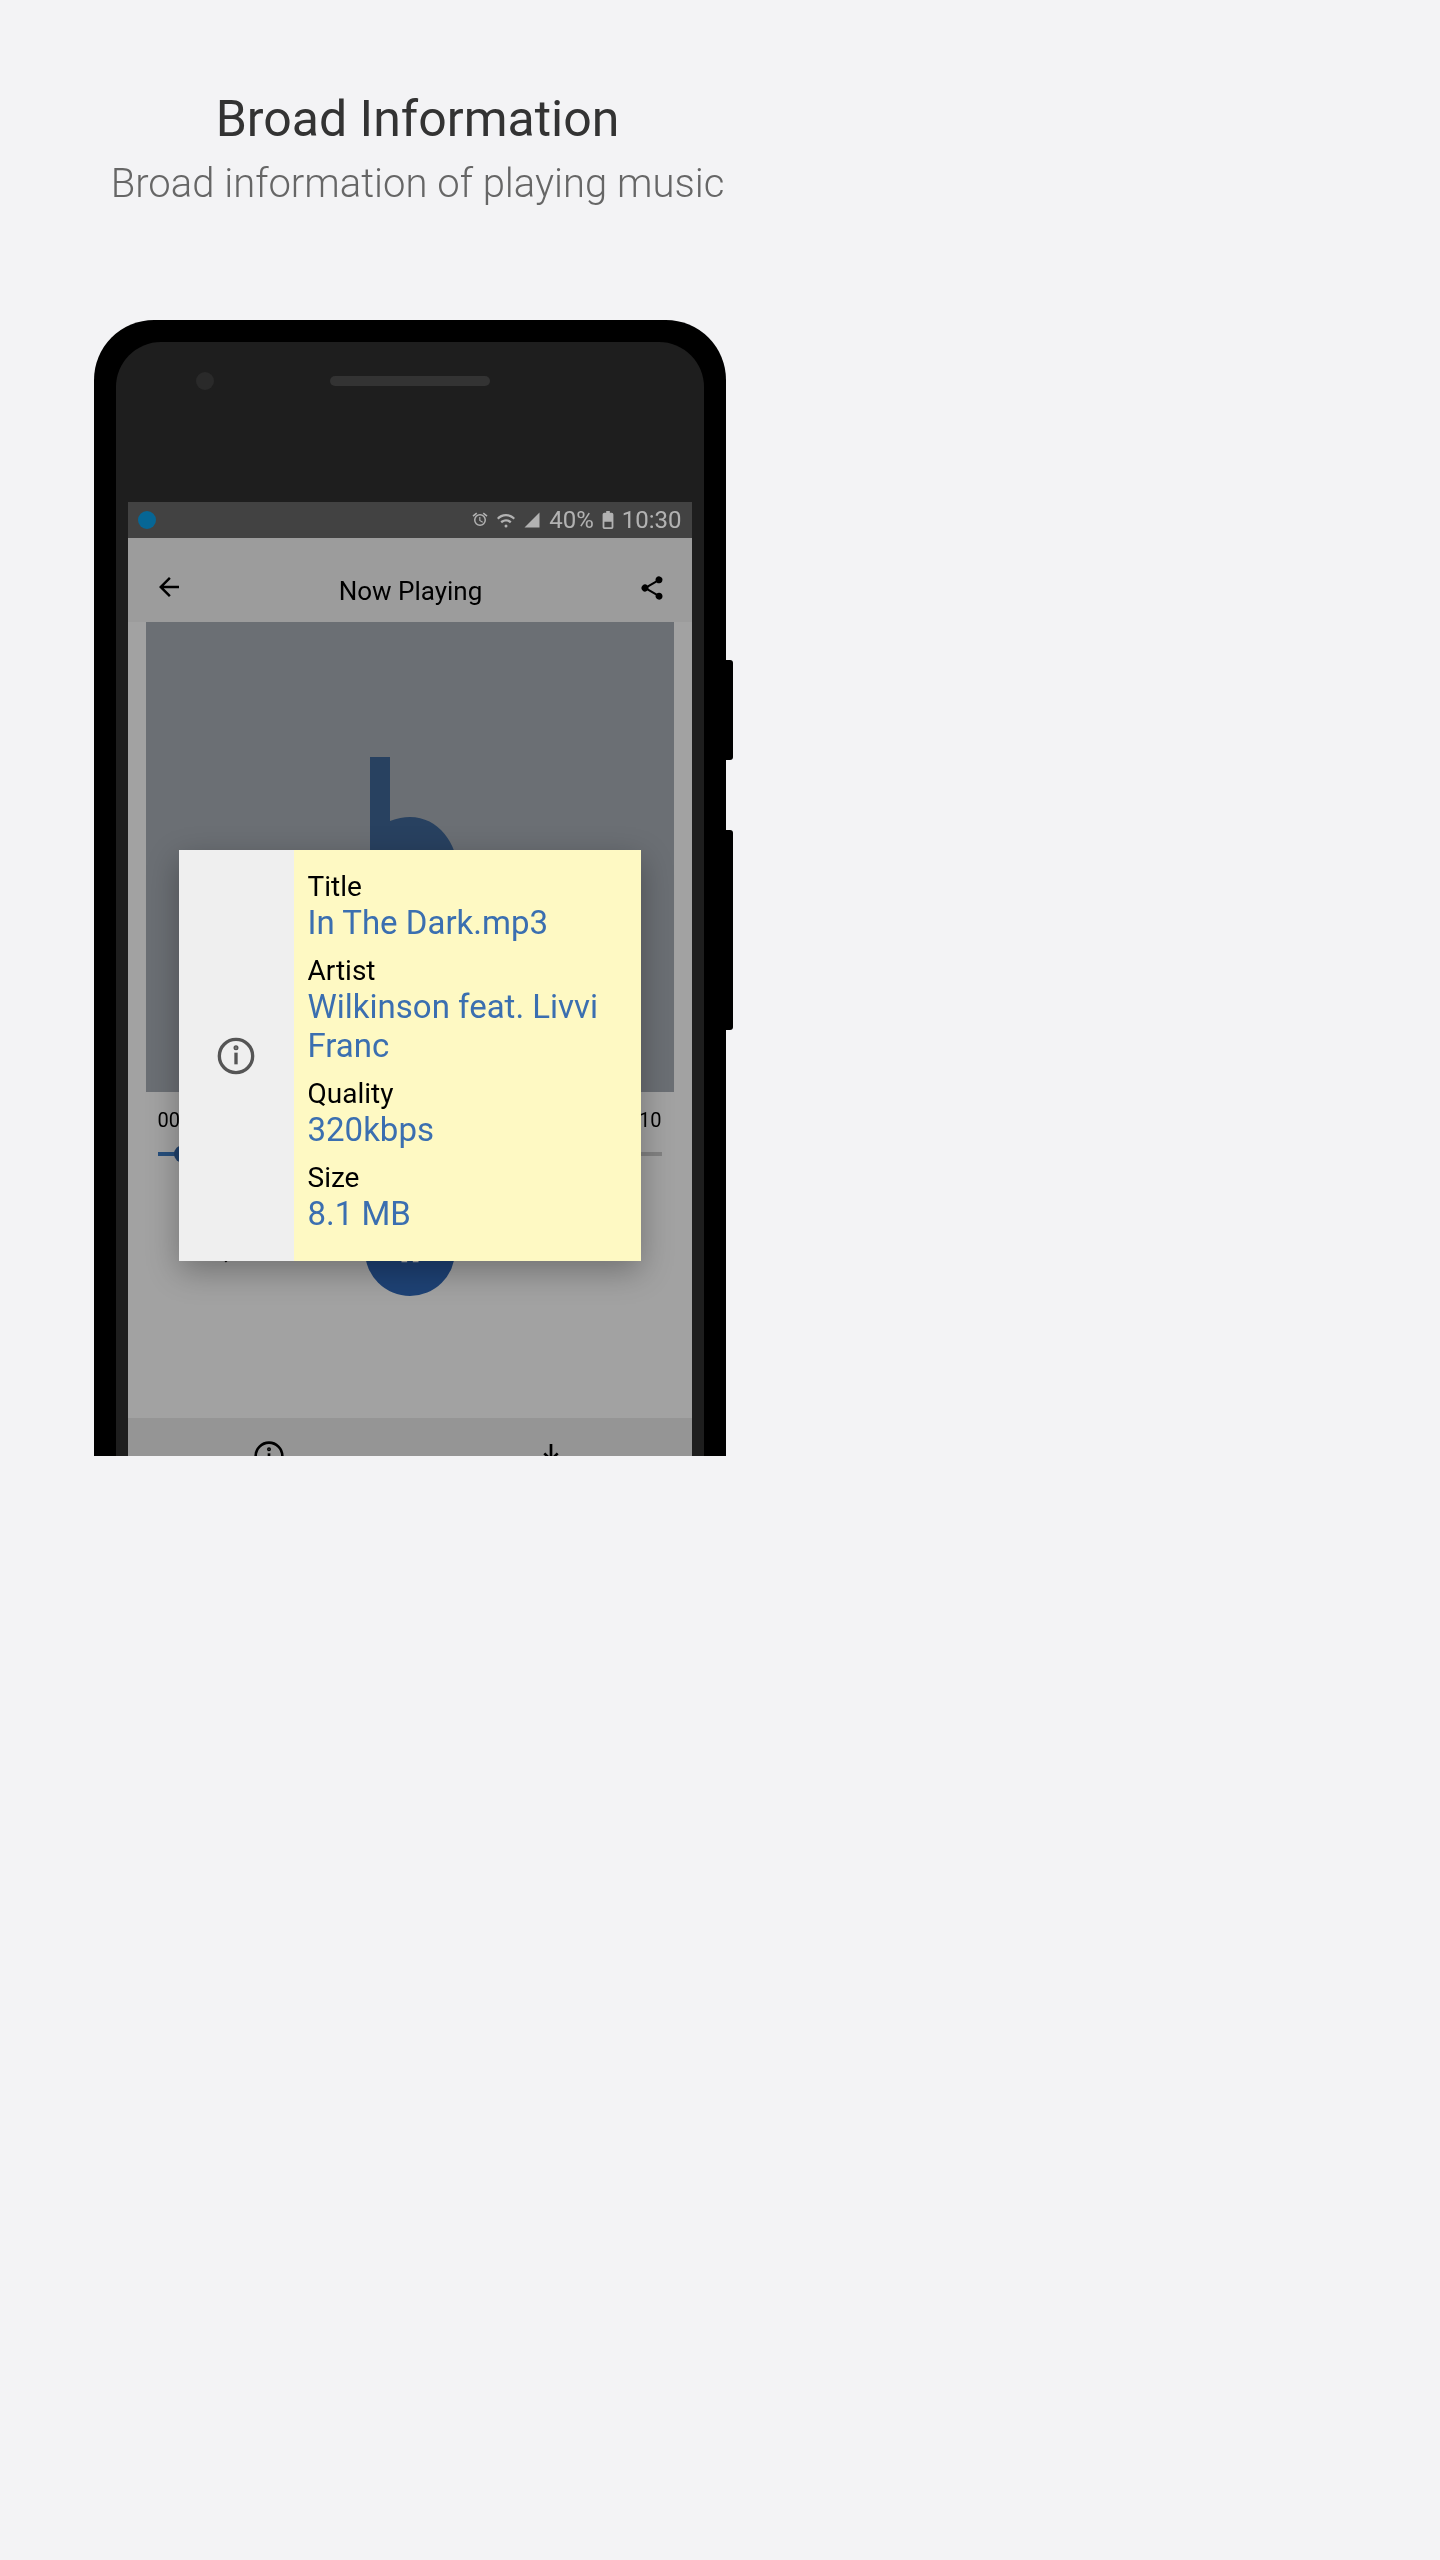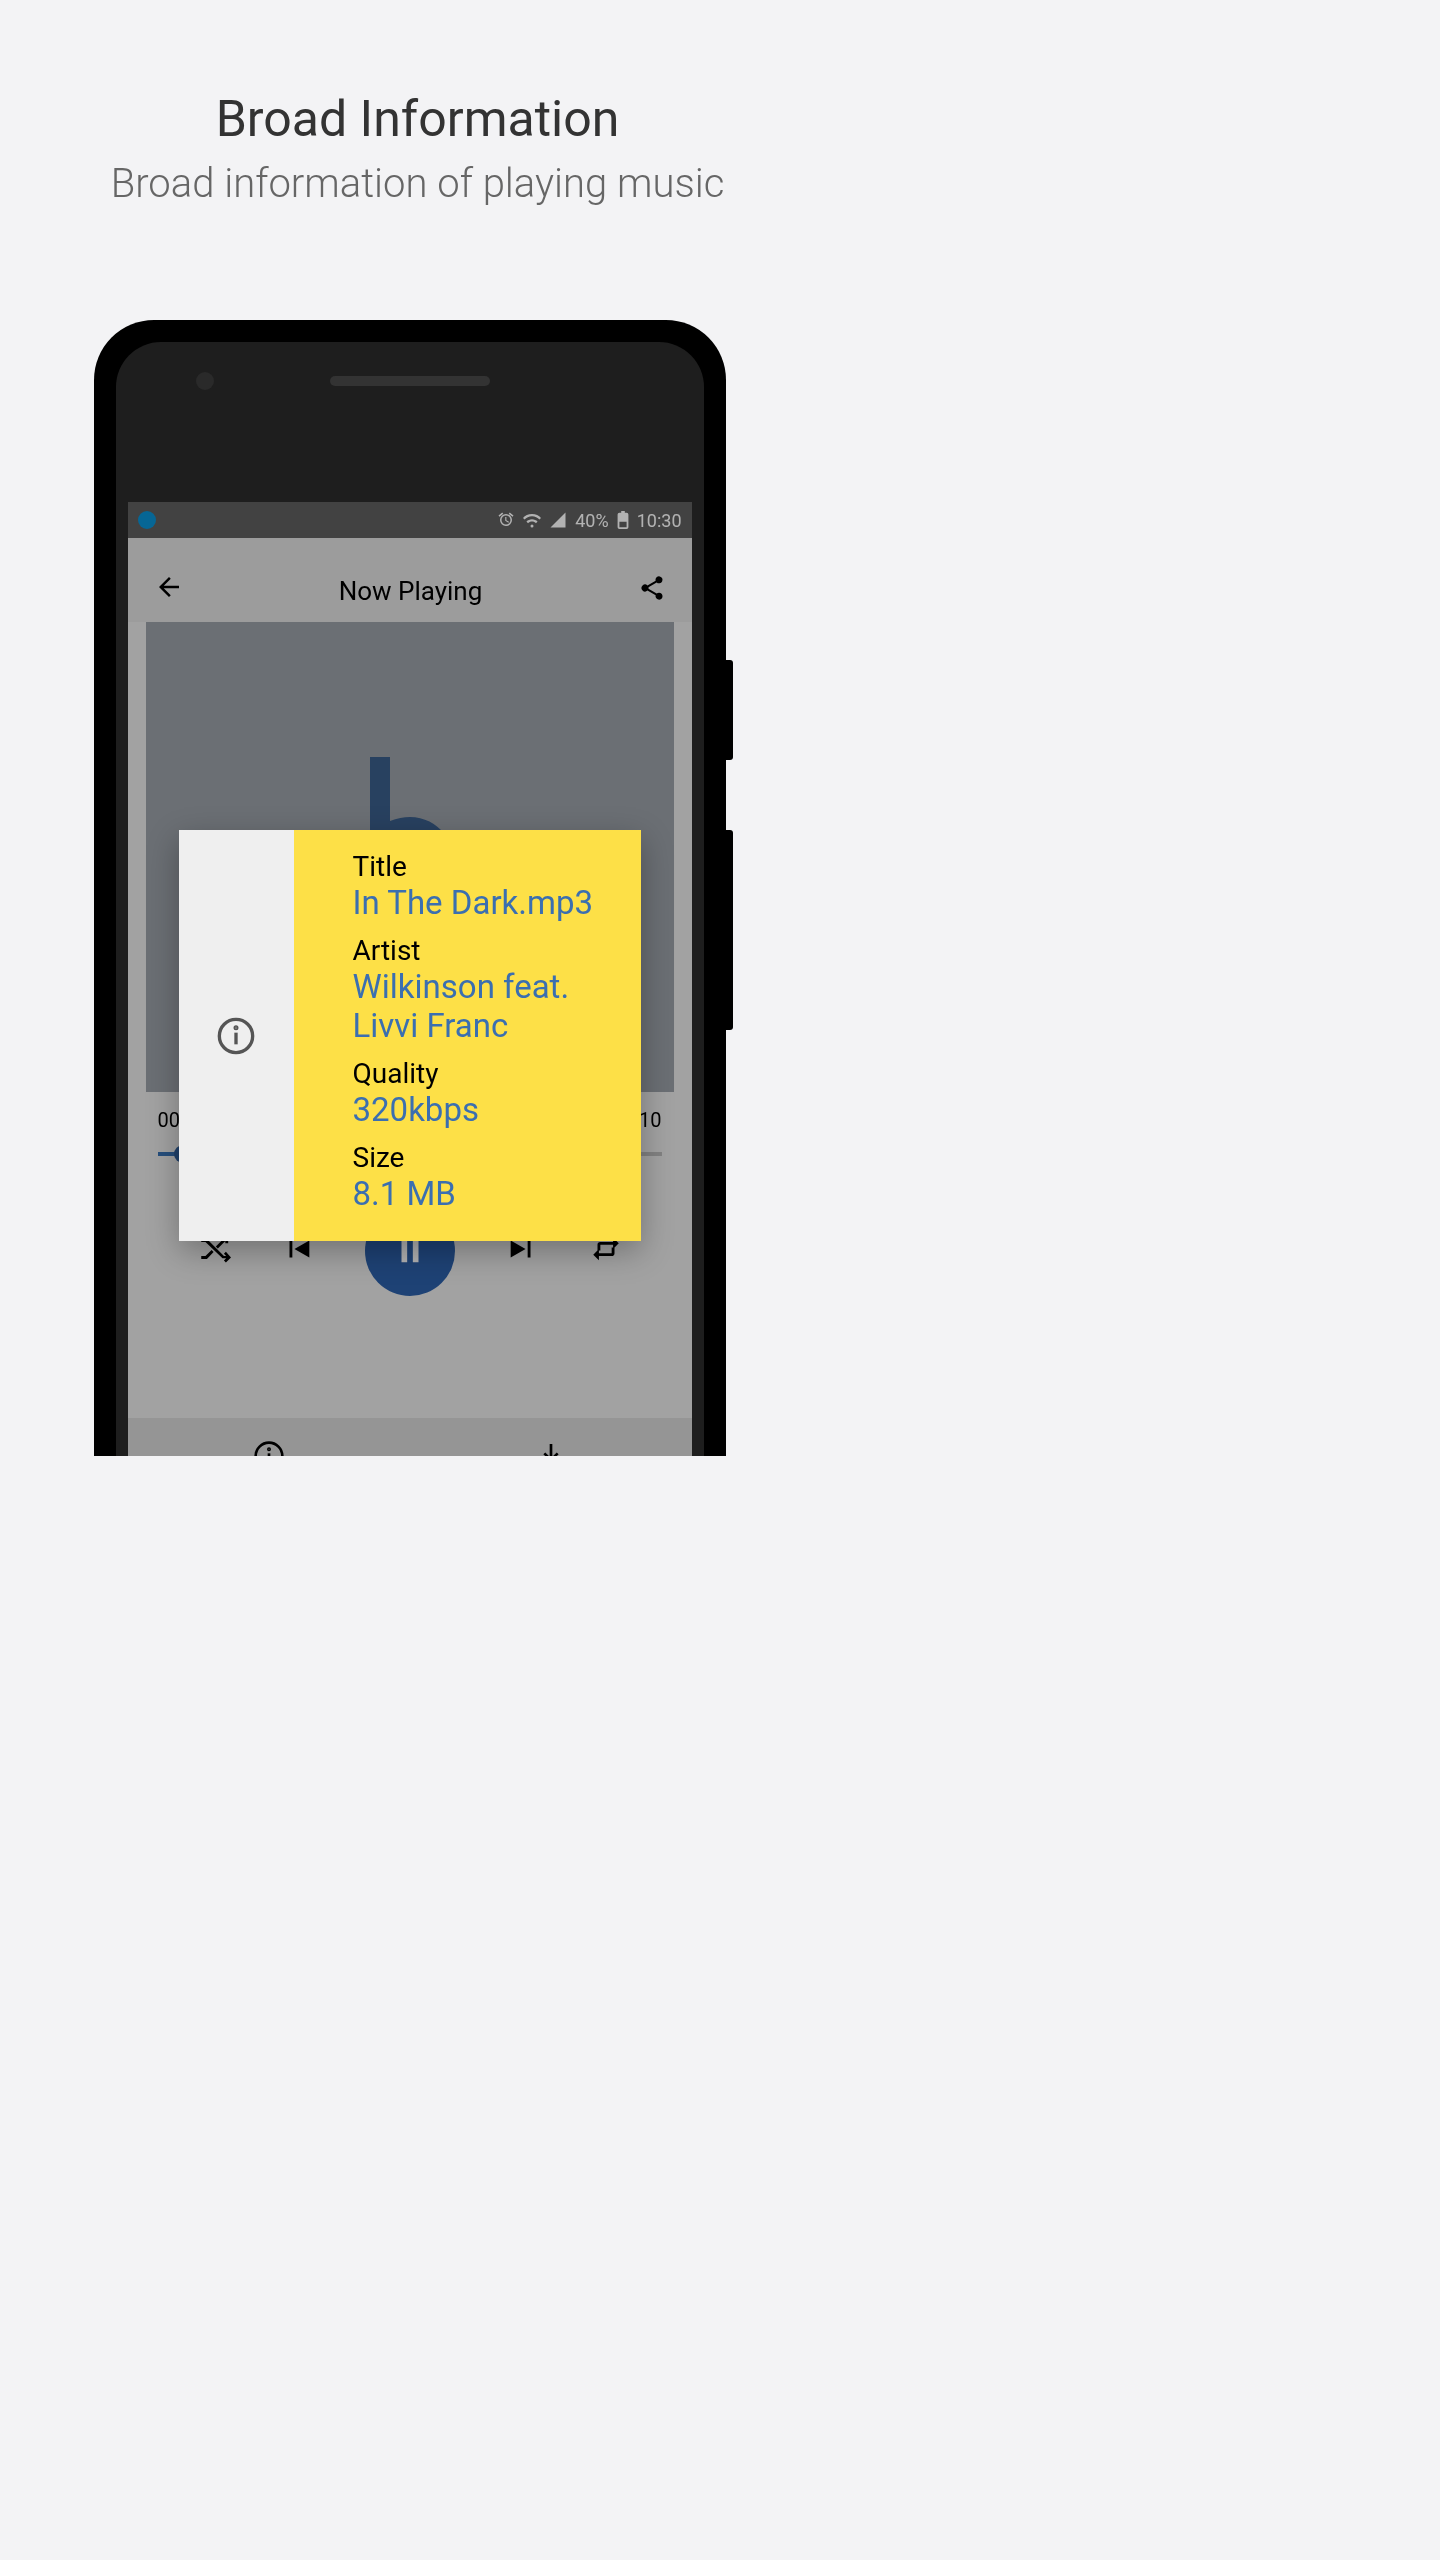--- a/index.html
+++ b/index.html
@@ -73,21 +73,21 @@
 }
 
 .status-bar {
   height: 36px;
   background: #5f5f5f;
   display: flex;
   align-items: center;
   justify-content: space-between;
   padding: 0 10px;
   color: #fff;
-  font-size: 18px;
+  font-size: 24px;
 }
 .status-left { display: flex; align-items: center; gap: 6px; }
 .app-ic { width: 18px; height: 18px; background: #0a93d6; border-radius: 50%; }
 .status-right { display: flex; align-items: center; gap: 8px; }
 .status-right svg { fill: #fff; }
 
 .topbar {
   height: 84px;
   background: #e0e0e0;
   display: flex;
@@ -150,28 +150,27 @@
 }
 
 .overlay {
   position: absolute;
   inset: 0;
   background: rgba(0,0,0,0.30);
 }
 
 .info-card {
   position: absolute;
-  top: 328px;
+  top: 348px;
   left: 50%;
   transform: translateX(-50%);
   width: 462px;
-  background: #fde047;
+  background: #fef9c3;
   display: flex;
   box-shadow: 0 10px 30px rgba(0,0,0,0.3);
-  gap: 45px;
 }
 .info-left {
   width: 115px;
   background: #efefef;
   display: flex;
   align-items: center;
   justify-content: center;
 }
 .info-right {
   flex: 1;

